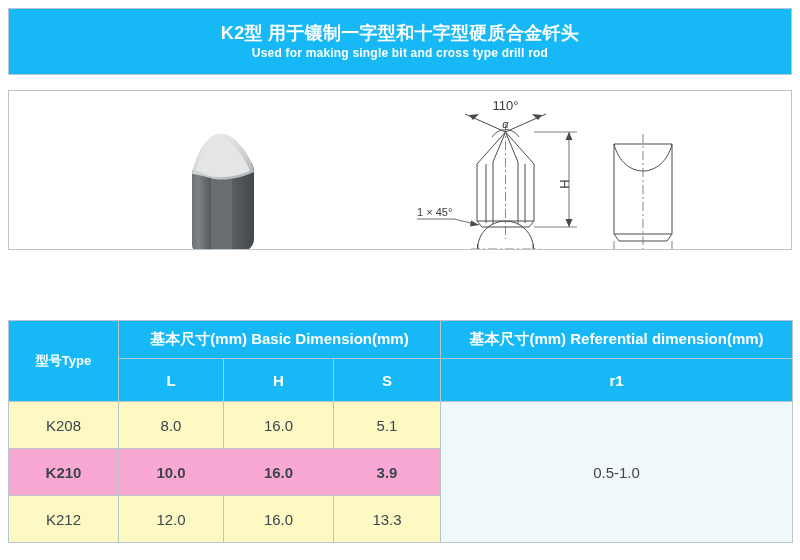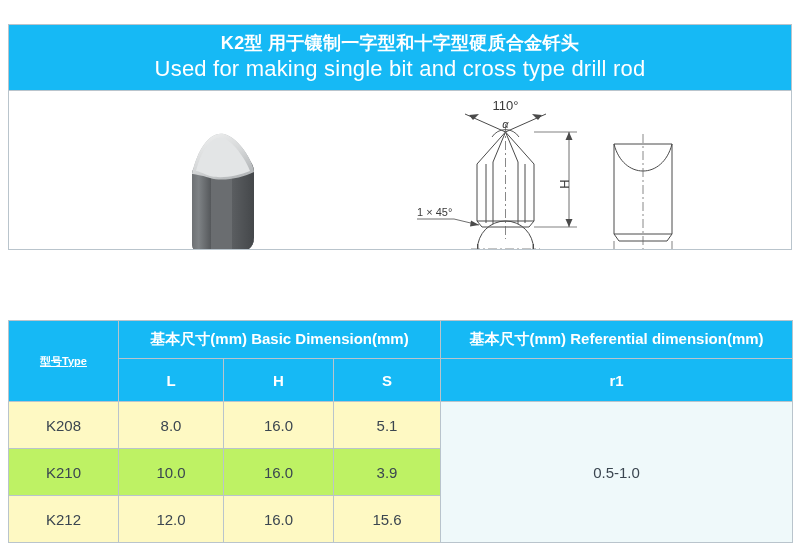--- a/index.html
+++ b/index.html
@@ -20,21 +20,21 @@
     width: 800px;
     height: 560px;
     background: #ffffff;
     box-sizing: border-box;
   }
 
   
   .title-banner {
     position: absolute;
     left: 8px;
-    top: 24px;
+    top: 8px;
     width: 784px;
     height: 67px;
     background: #16b9f5;
     border: 1px solid #b9c4cc;
     box-sizing: border-box;
     display: flex;
     flex-direction: column;
     align-items: center;
     justify-content: center;
     gap: 2px;
@@ -42,22 +42,22 @@
   .title-cn {
     color: #ffffff;
     font-size: 18px;
     font-weight: bold;
     letter-spacing: 0.3px;
     line-height: 1.2;
     white-space: nowrap;
   }
   .title-en {
     color: #ffffff;
-    font-size: 22px;
-    font-weight: normal;
+    font-size: 12px;
+    font-weight: bold;
     letter-spacing: 0.2px;
     line-height: 1.2;
     white-space: nowrap;
   }
 
   
   .figure-panel {
     position: absolute;
     left: 8px;
     top: 90px;
@@ -98,32 +98,33 @@
     border: 1px solid #b9c4cc;
     text-align: center;
     vertical-align: middle;
     padding: 0;
   }
   .spec-table th {
     background: #16b9f5;
     color: #ffffff;
     font-weight: bold;
   }
-  .th-type { font-size: 11px; text-decoration: underline; }
+  .th-type { font-size: 13px; }
   .th-group { font-size: 15px; height: 37px; }
   .th-sub { font-size: 15px; height: 42px; }
 
   .spec-table td {
     background: #fef9c3;
     color: #3b4650;
     font-size: 15px;
     height: 46px;
   }
   .spec-table tr.row-alt td {
-    background: #bef264;
+    background: #f9a8d4;
+    font-weight: bold;
   }
   td.r1-cell {
     background: #eff9fa !important;
     font-size: 15px;
   }
 
   .svg-flat { display: block; }
 </style>
 </head>
 <body>
@@ -294,18 +295,18 @@
       <tr class="row-alt">
         <td>K210</td>
         <td>10.0</td>
         <td>16.0</td>
         <td>3.9</td>
       </tr>
       <tr>
         <td>K212</td>
         <td>12.0</td>
         <td>16.0</td>
-        <td>15.6</td>
+        <td>13.3</td>
       </tr>
     </tbody>
   </table>
 
 </div>
 
 </body></html>

